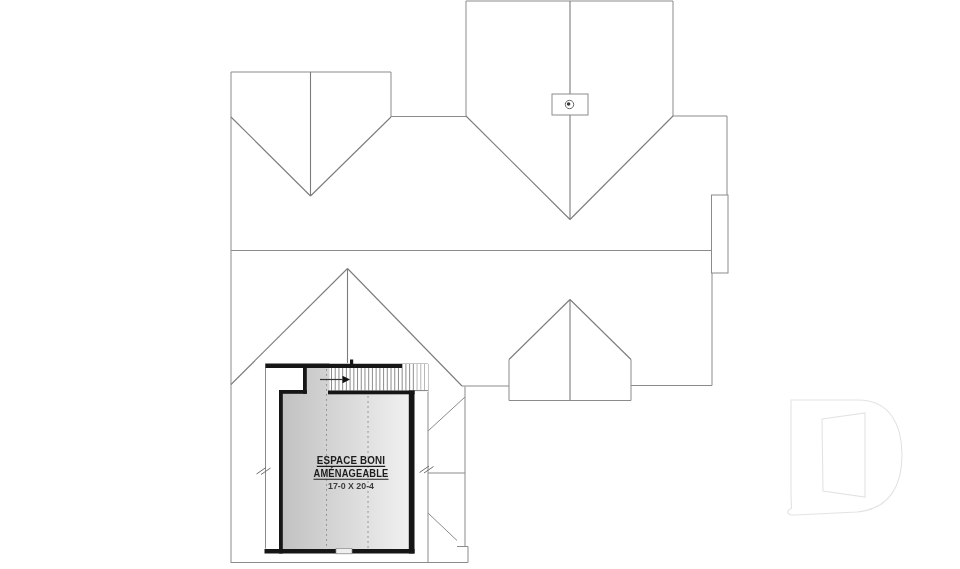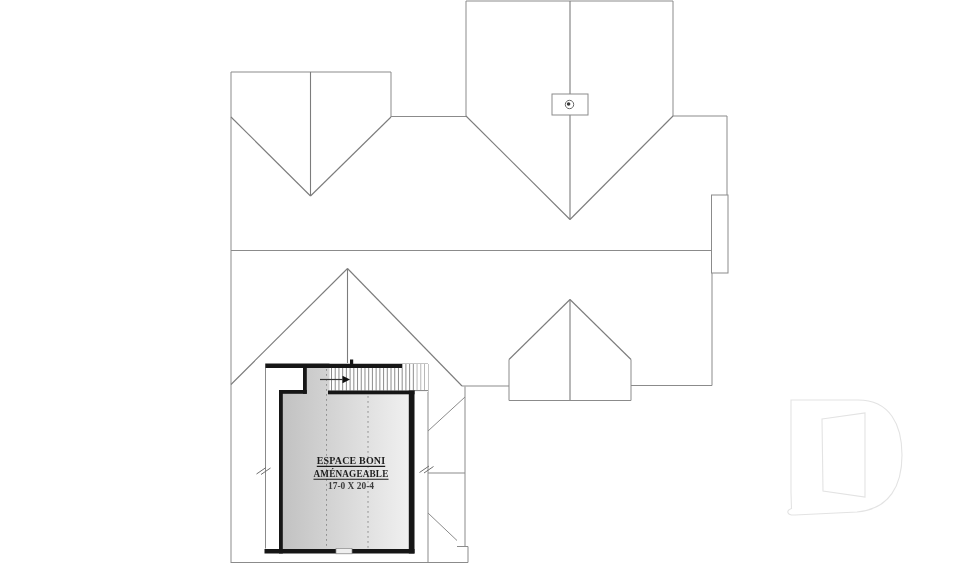--- a/index.html
+++ b/index.html
@@ -1,17 +1,17 @@
 <!DOCTYPE html>
 <html style="--bg: #ffffff; --roof-line: #8b8b8b; --wall: #161616; --room-dark: #c2c2c2; --room-light: #f4f4f4; --logo: #e3e3e3; --text: #1c1c1c;"><head>
 <meta charset="utf-8">
 <style>
   html,body{margin:0;padding:0;background:#fff;}
   #stage{position:relative;width:960px;height:569px;background:var(--bg,#fff);overflow:hidden;
-         font-family:Liberation Serif, serif;}
+         font-family:Liberation Sans, sans-serif;}
   svg{display:block}
   .ln{stroke:var(--roof-line,#8b8b8b);stroke-width:1;fill:none;}
   .ln-dk{stroke:#7c7c7c;stroke-width:1.1;fill:none;}
   .dashed{stroke:#909090;stroke-width:1;stroke-dasharray:1.8 3.2;fill:none;}
   .wall{fill:var(--wall,#161616);stroke:none;}
   .whitefill{fill:#fff;stroke:var(--roof-line,#8b8b8b);stroke-width:1;}
   .tread{stroke:#6e6e6e;stroke-width:.8;}
   .tread.light{stroke:#a6a6a6;}
   .brk{stroke:#6f6f6f;stroke-width:1;fill:none;}
   .room-label{font-weight:bold;font-size:11px;fill:var(--text,#1c1c1c);text-anchor:middle;letter-spacing:.2px;}

